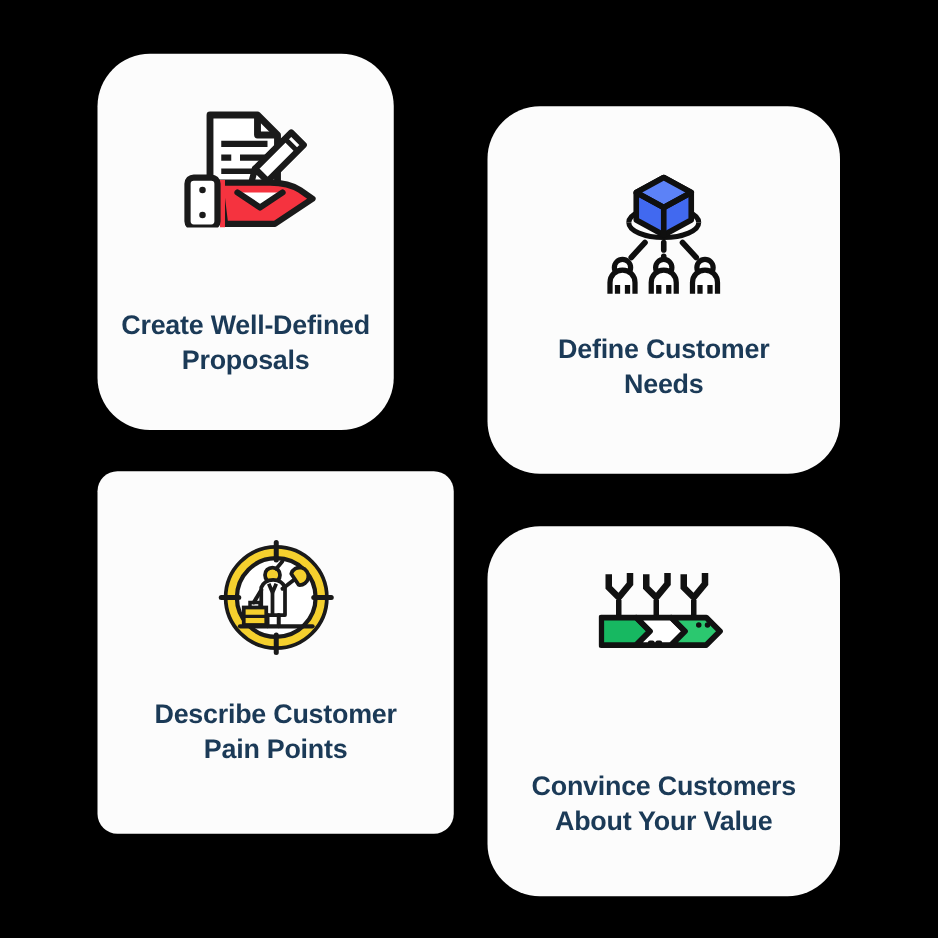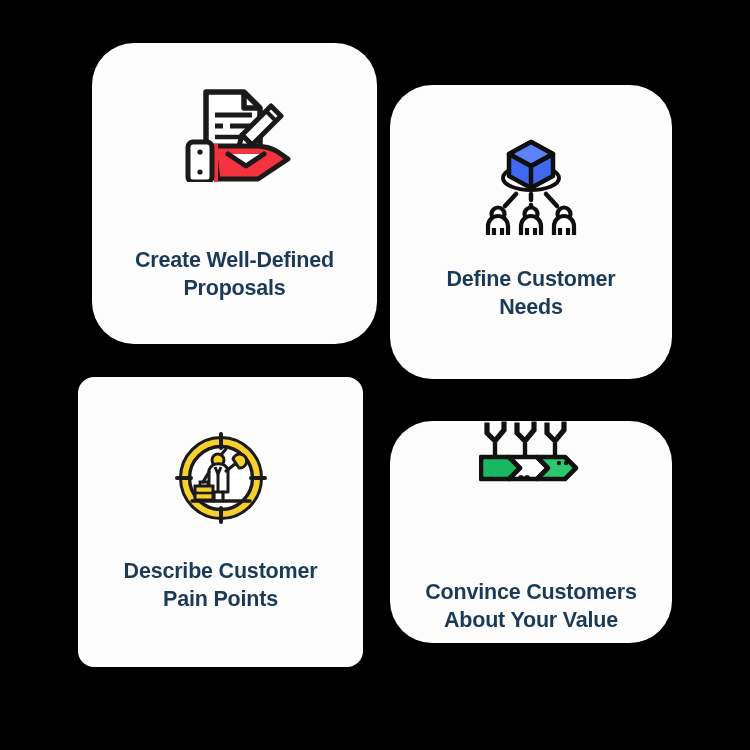--- a/index.html
+++ b/index.html
@@ -17,24 +17,24 @@
   .card {
     position:absolute;
     background:#FCFCFC;
     border-radius:42px;
     display:flex;
     flex-direction:column;
     align-items:center;
     justify-content:center;
   }
   
-  #card-1 { left:92px;  top:43px;  width:285px; height:301px;gap:43px; }
+  #card-1 { left:78px;  top:43px;  width:237px; height:301px;gap:43px; }
   #card-2 { left:390px; top:85px;  width:282px; height:294px; }
   #card-3 { left:78px;  top:377px; width:285px; height:290px;border-radius:16px; }
-  #card-4 { left:390px; top:421px; width:282px; height:222px;gap:48px; }
+  #card-4 { left:390px; top:421px; width:282px; height:296px;gap:48px; }
 
   .card-icon {
     display:flex;
     align-items:center;
     justify-content:center;
     line-height:0;
   }
   #card-1 .card-icon { margin-top:-6px; margin-bottom:22px; }
   #card-2 .card-icon { margin-top:-4px; margin-bottom:30px; }
   #card-3 .card-icon { margin-top:-2px; margin-bottom:30px; }

